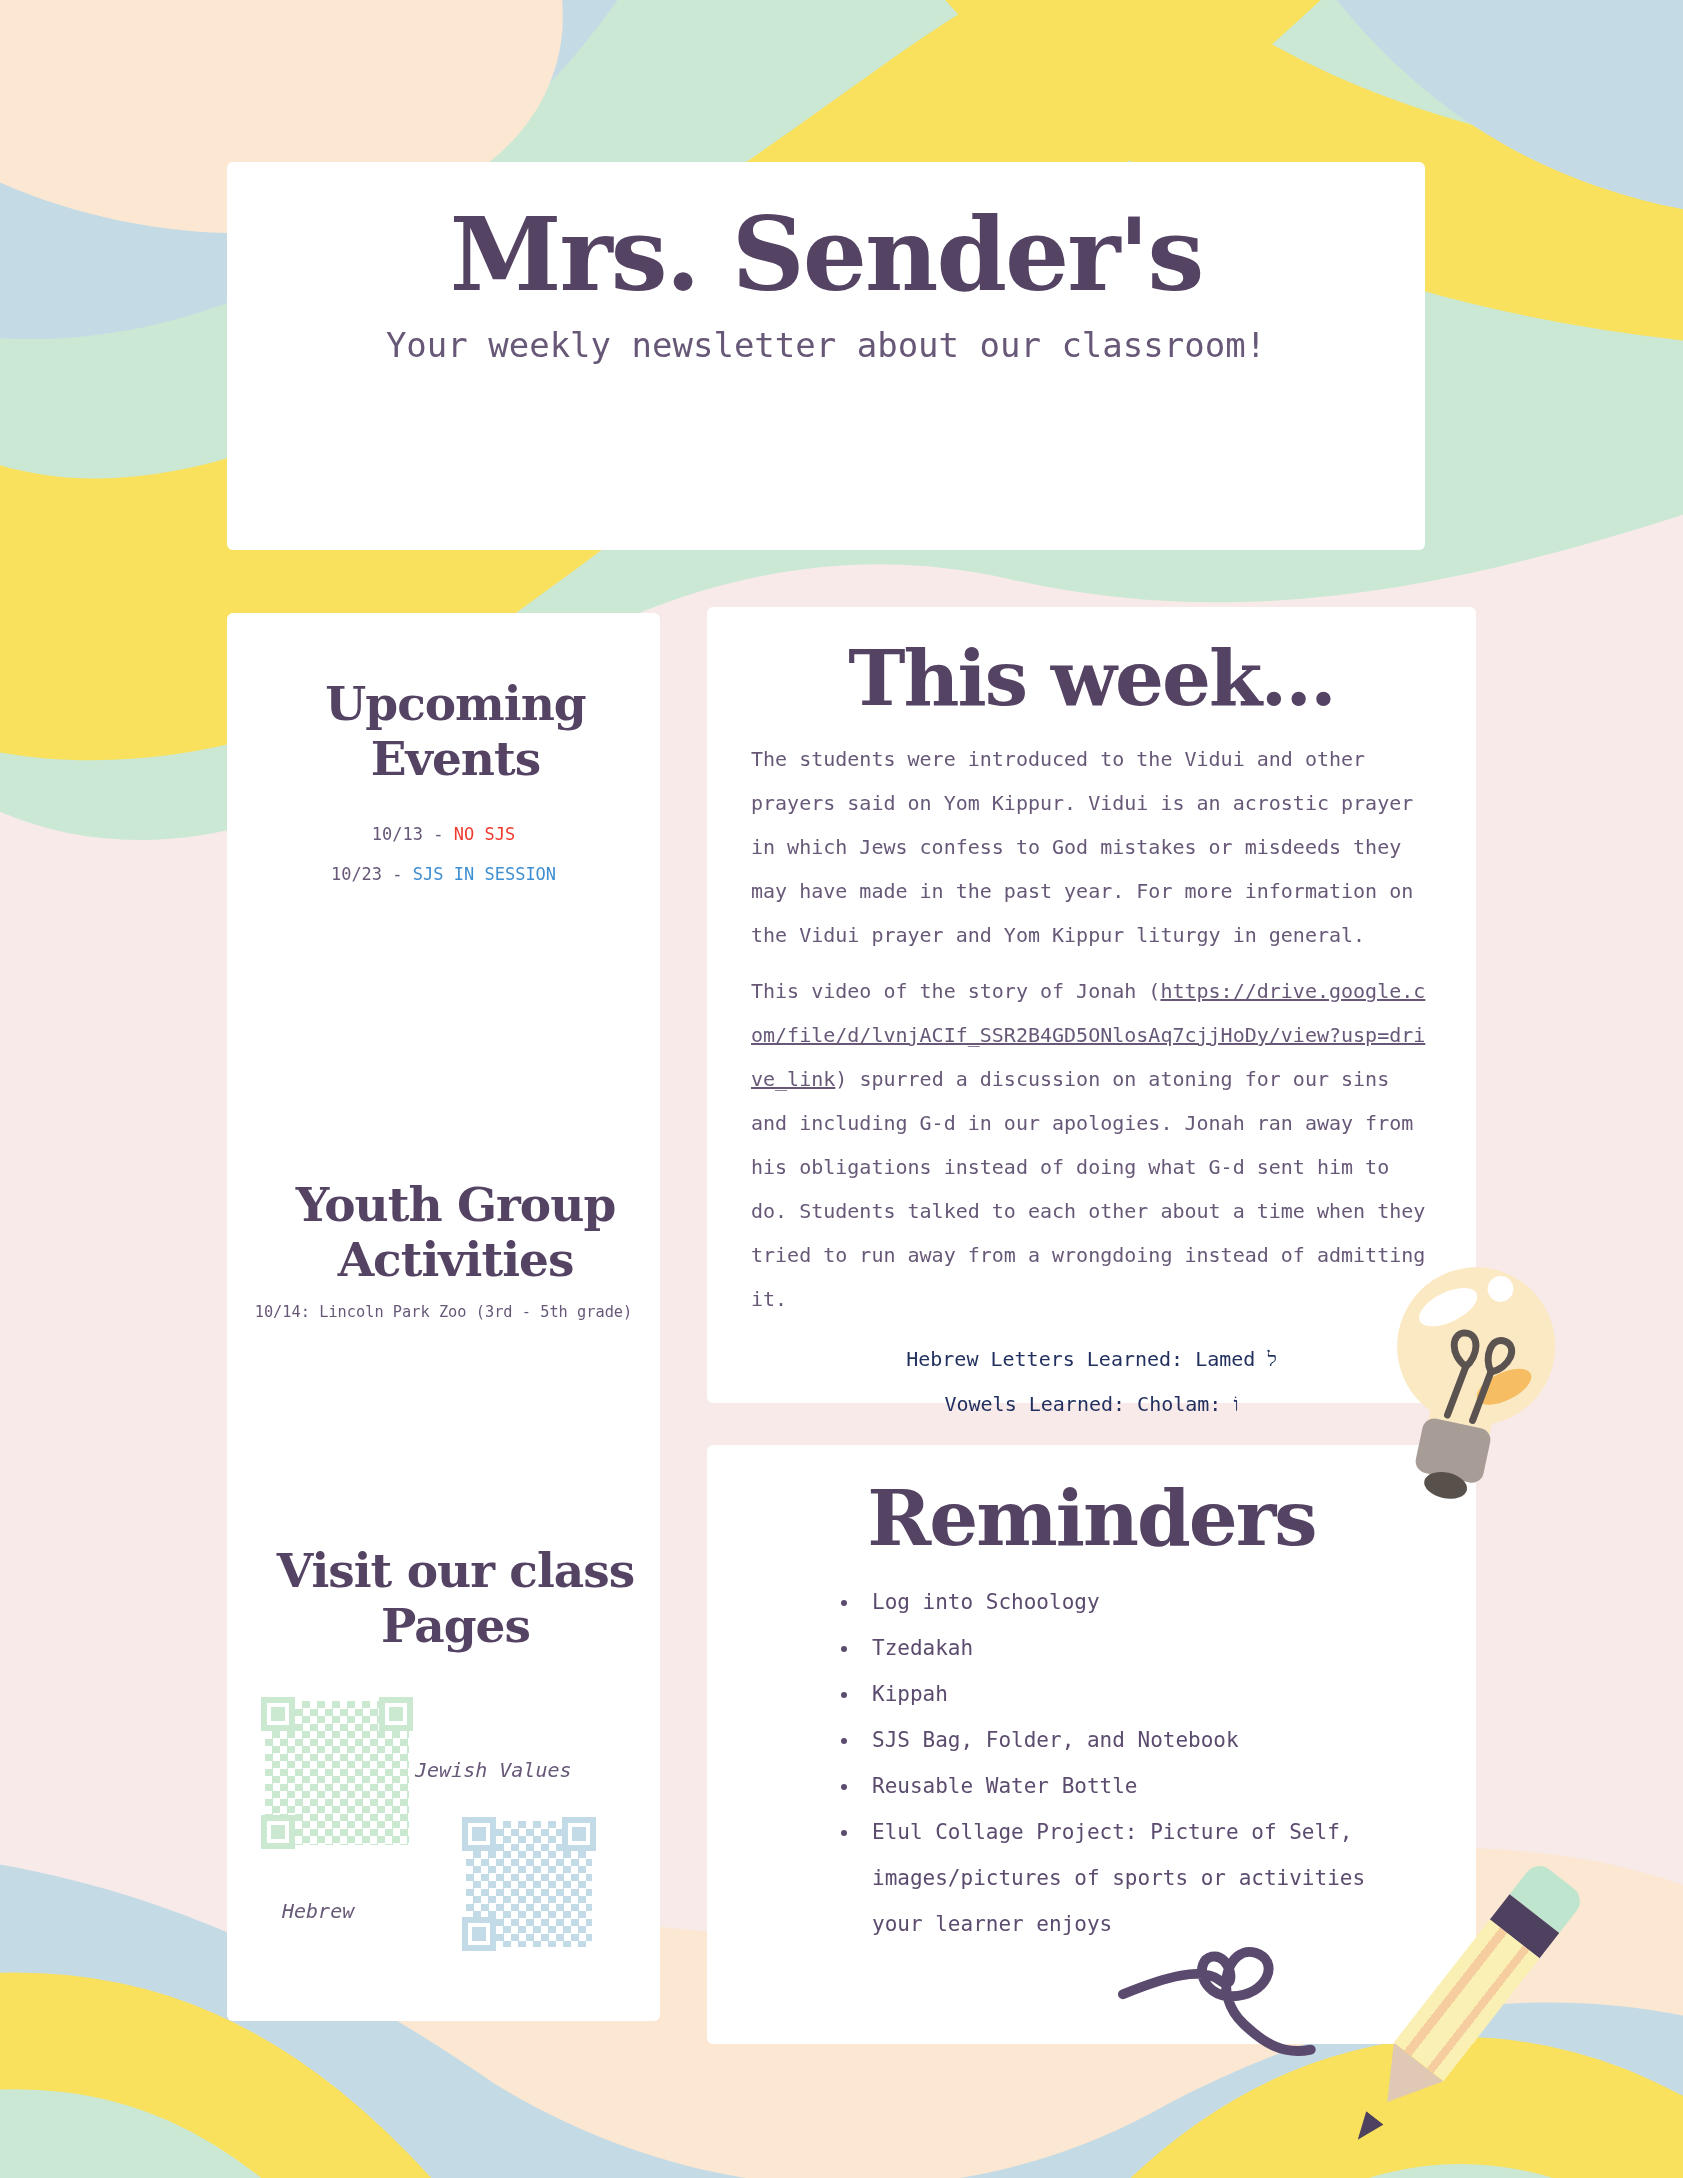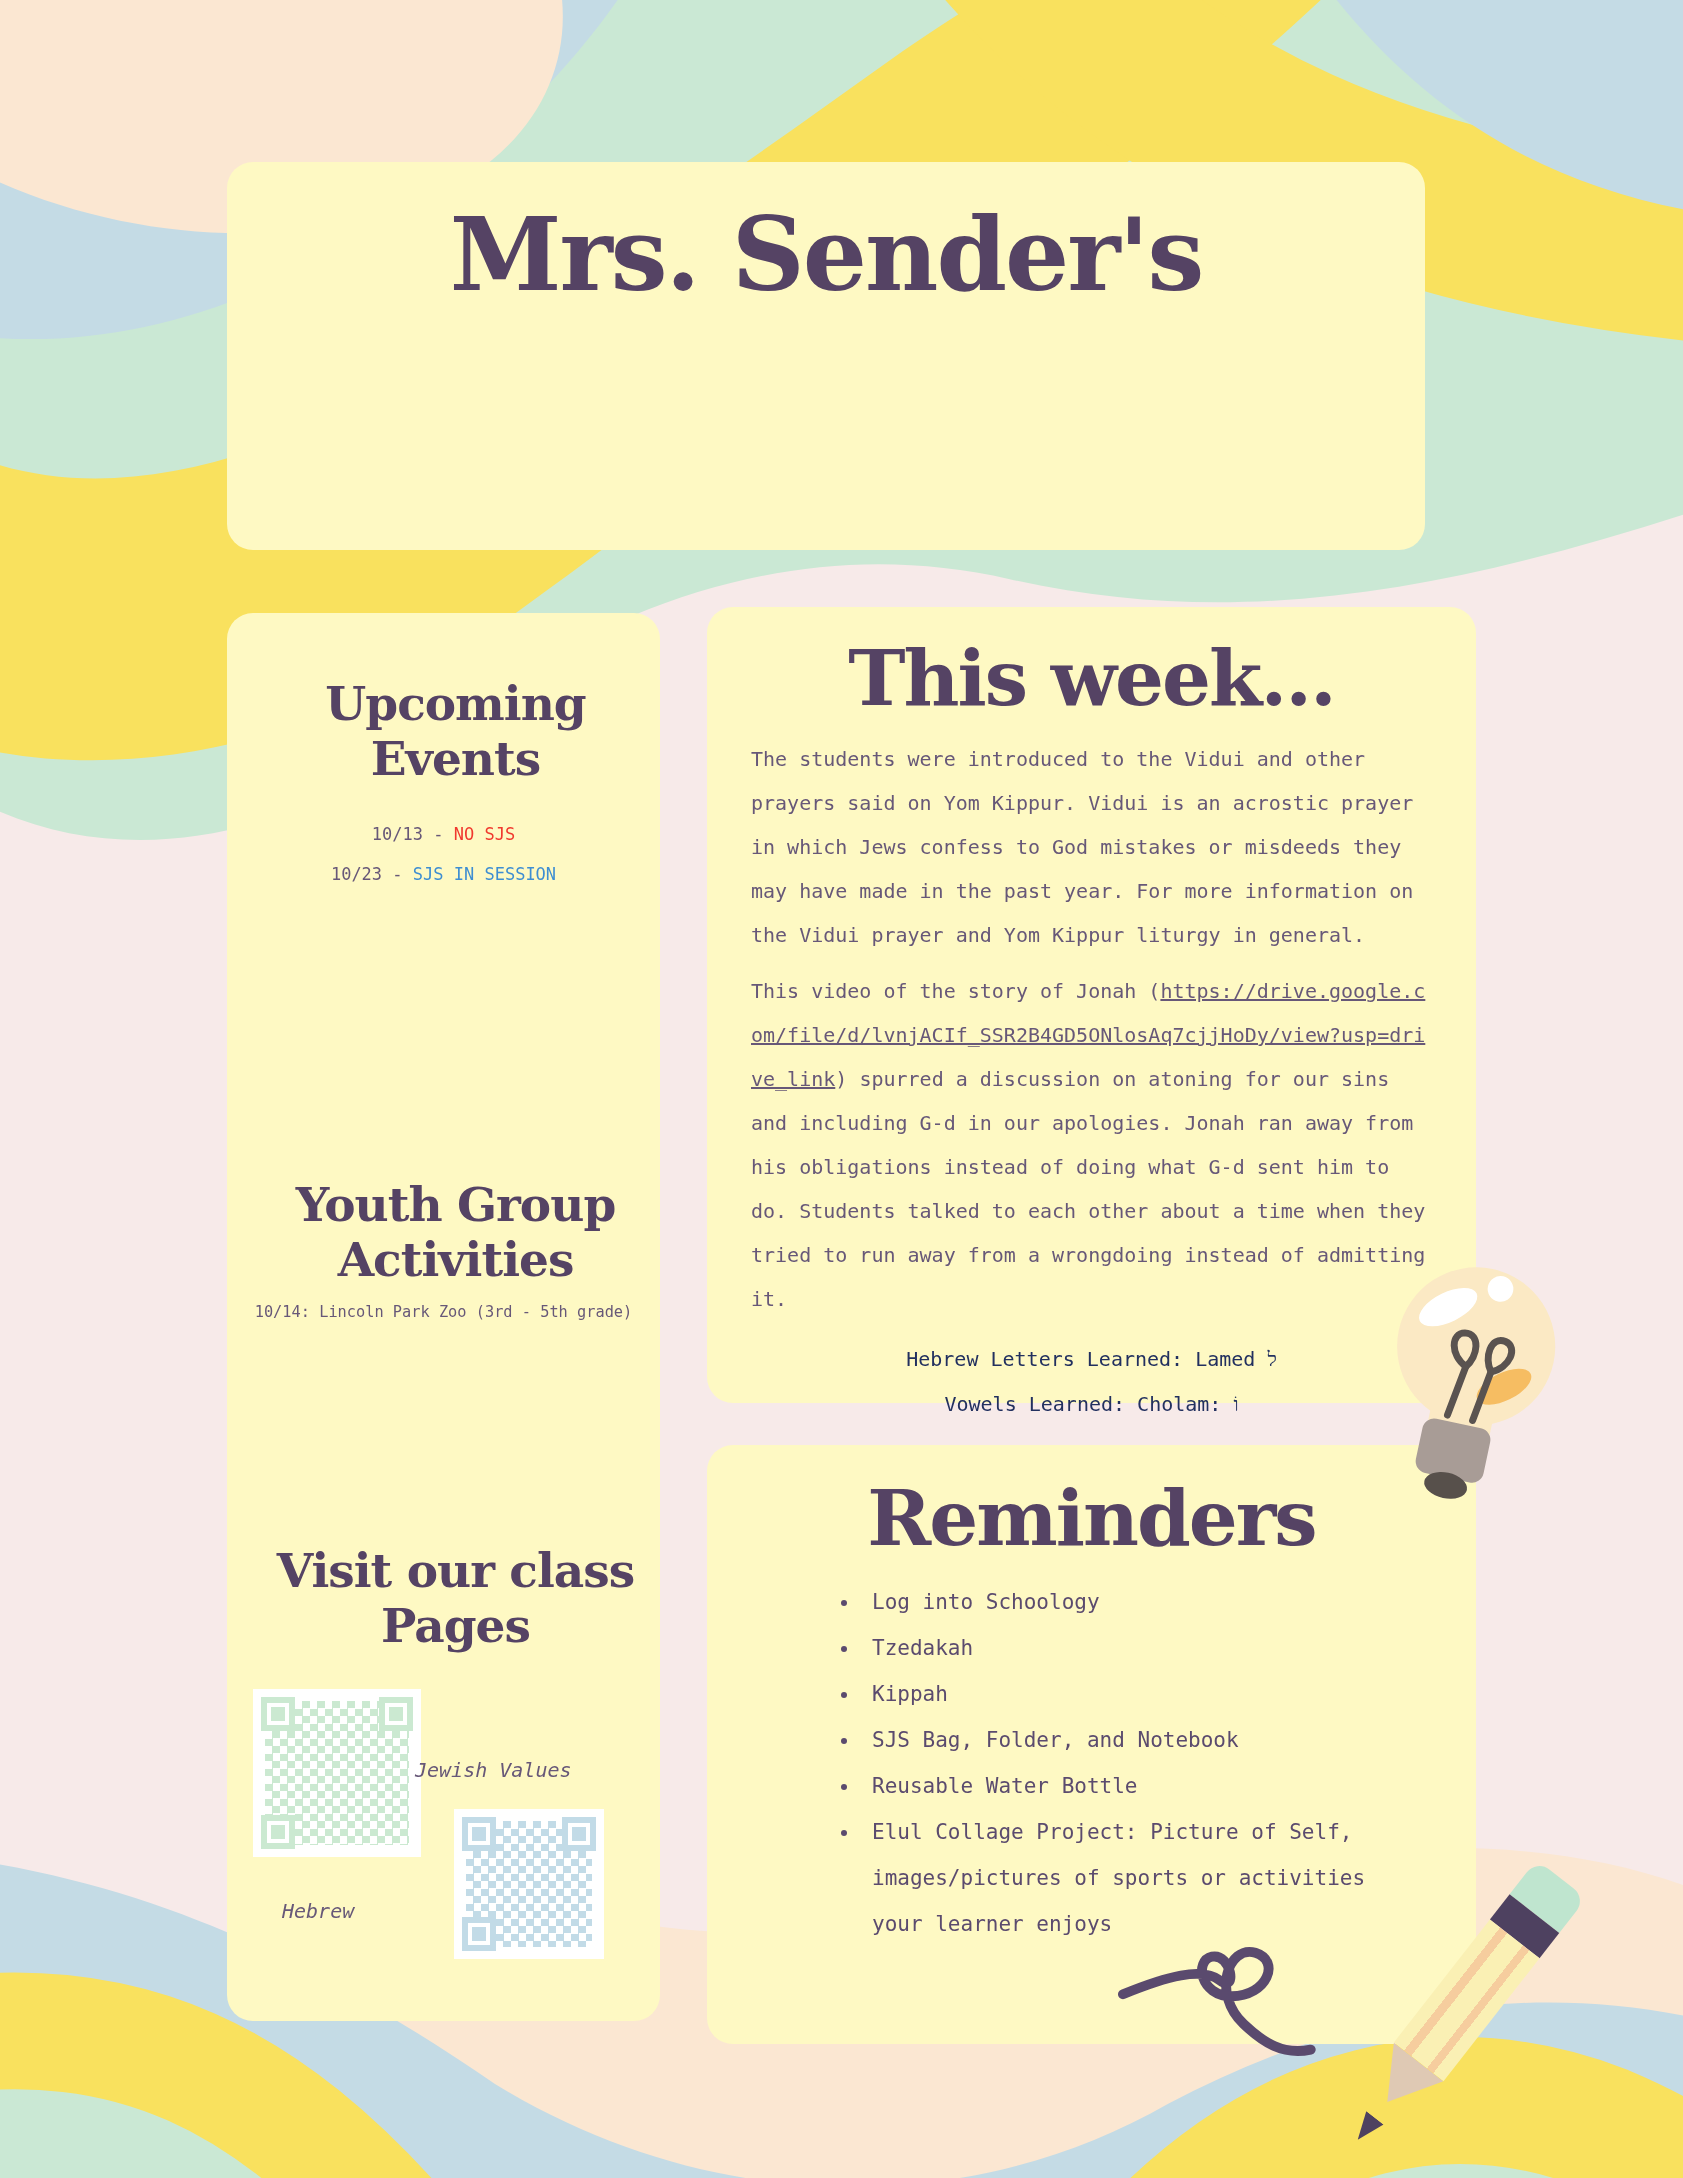--- a/index.html
+++ b/index.html
@@ -3,21 +3,21 @@
 <meta charset="utf-8">
 <style>
   html,body{margin:0;padding:0;}
   body{
     width:1683px;height:2178px;position:relative;overflow:hidden;
     background:#f7eae9;
     font-family:"DejaVu Sans Mono", monospace;
   }
   .bg{position:absolute;left:0;top:0;z-index:0;}
   .card{
-    position:absolute;background:#fef9c3;border-radius:26px;z-index:2;
+    position:absolute;background:#ffffff;border-radius:6px;z-index:2;
     box-sizing:border-box;
   }
   .serif{font-family:"DejaVu Serif", serif;font-weight:700;color:#554364;}
   
   .title-card{left:227px;top:162px;width:1198px;height:388px;text-align:center;padding-top:36px;}
   .title-card h1{margin:0;font-size:101px;line-height:1.12;letter-spacing:-2px;}
   .subtitle{margin:14px 0 0 0;font-size:34px;color:#675878;letter-spacing:0px;}
   
   .left-card{left:227px;top:613px;width:433px;height:1408px;text-align:center;padding-top:63px;}
   .left-card h2{margin:0;font-size:47px;line-height:1.17;letter-spacing:-1px;padding-left:24px;}
@@ -84,20 +84,21 @@
   <path fill="#fbe7d2" d="M240,2210 C270,2030 380,1888 560,1928 C760,1974 980,1954 1180,1904 C1380,1854 1560,1854 1700,1904 L1700,2210 Z"></path>
   <path fill="#c4dbe5" d="M-20,1880 C200,1915 360,2010 500,2105 C720,2240 980,2240 1180,2125 C1360,2030 1540,2000 1720,2040 L1720,2210 L-20,2210 Z"></path>
   <path fill="#cae8d4" d="M-30,2210 L-30,2112 C130,2082 262,2145 362,2210 Z"></path>
   <path fill="none" stroke="#f9e15e" stroke-width="118" d="M-70,2058 C130,2028 272,2100 412,2262"></path>
   <path fill="#cae8d4" d="M1150,2210 C1268,2080 1420,2040 1570,2110 C1630,2140 1672,2170 1700,2200 L1700,2210 Z"></path>
   <path fill="none" stroke="#f9e15e" stroke-width="128" d="M1170,2262 C1300,2130 1460,2088 1620,2150 C1672,2172 1706,2192 1736,2222"></path>
 </svg>
 
 <div class="card title-card">
   <h1 class="serif"><span>Mrs. Sender's</span><br></h1>
+  <p class="subtitle">Your weekly newsletter about our classroom!</p>
 </div>
 
 <div class="card left-card">
   <h2 class="serif"><span>Upcoming</span><br><span>Events</span></h2>
   <div class="events">
     <div><span>10/13 - </span><span class="status-red">NO SJS</span></div>
     <div><span>10/23 - </span><span class="status-blue">SJS IN SESSION</span></div>
   </div>
   <h2 class="serif youth-heading"><span>Youth Group</span><br><span>Activities</span></h2>
   <div class="activity">10/14: Lincoln Park Zoo (3rd - 5th grade)</div>

